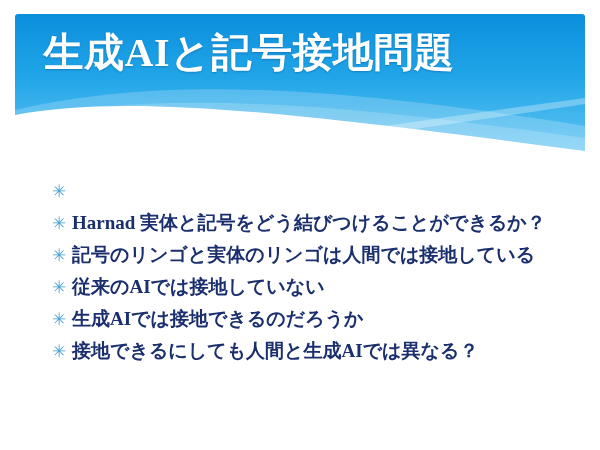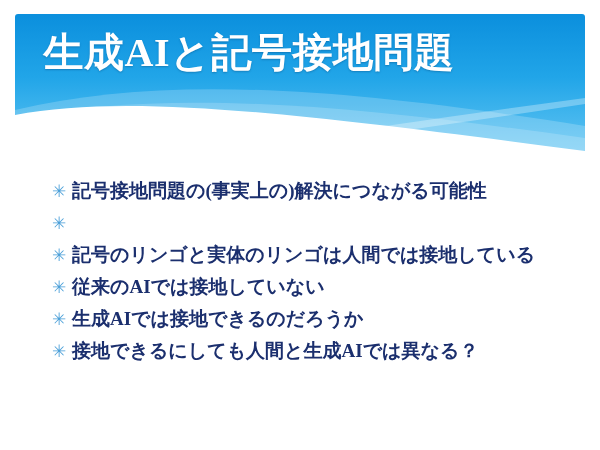--- a/index.html
+++ b/index.html
@@ -124,27 +124,27 @@
     </svg>
   </div>
 
   <div id="slide-title">生成AIと記号接地問題</div>
 
   <div id="body-content">
 
     <div class="bullet-row">
       <span class="bullet-marker">✳</span>
       <span class="bullet-text">
-        <span>記号接地問題の(事実上の)解決につながる可能性</span>
       </span>
     </div>
 
     <div class="bullet-row">
       <span class="bullet-marker">✳</span>
       <span class="bullet-text">
+        <span class="line2">Harnad 実体と記号をどう結びつけることができるか？</span>
       </span>
     </div>
 
     <div class="bullet-row">
       <span class="bullet-marker">✳</span>
       <span class="bullet-text">記号のリンゴと実体のリンゴは人間では接地している</span>
     </div>
 
     <div class="bullet-row">
       <span class="bullet-marker">✳</span>

